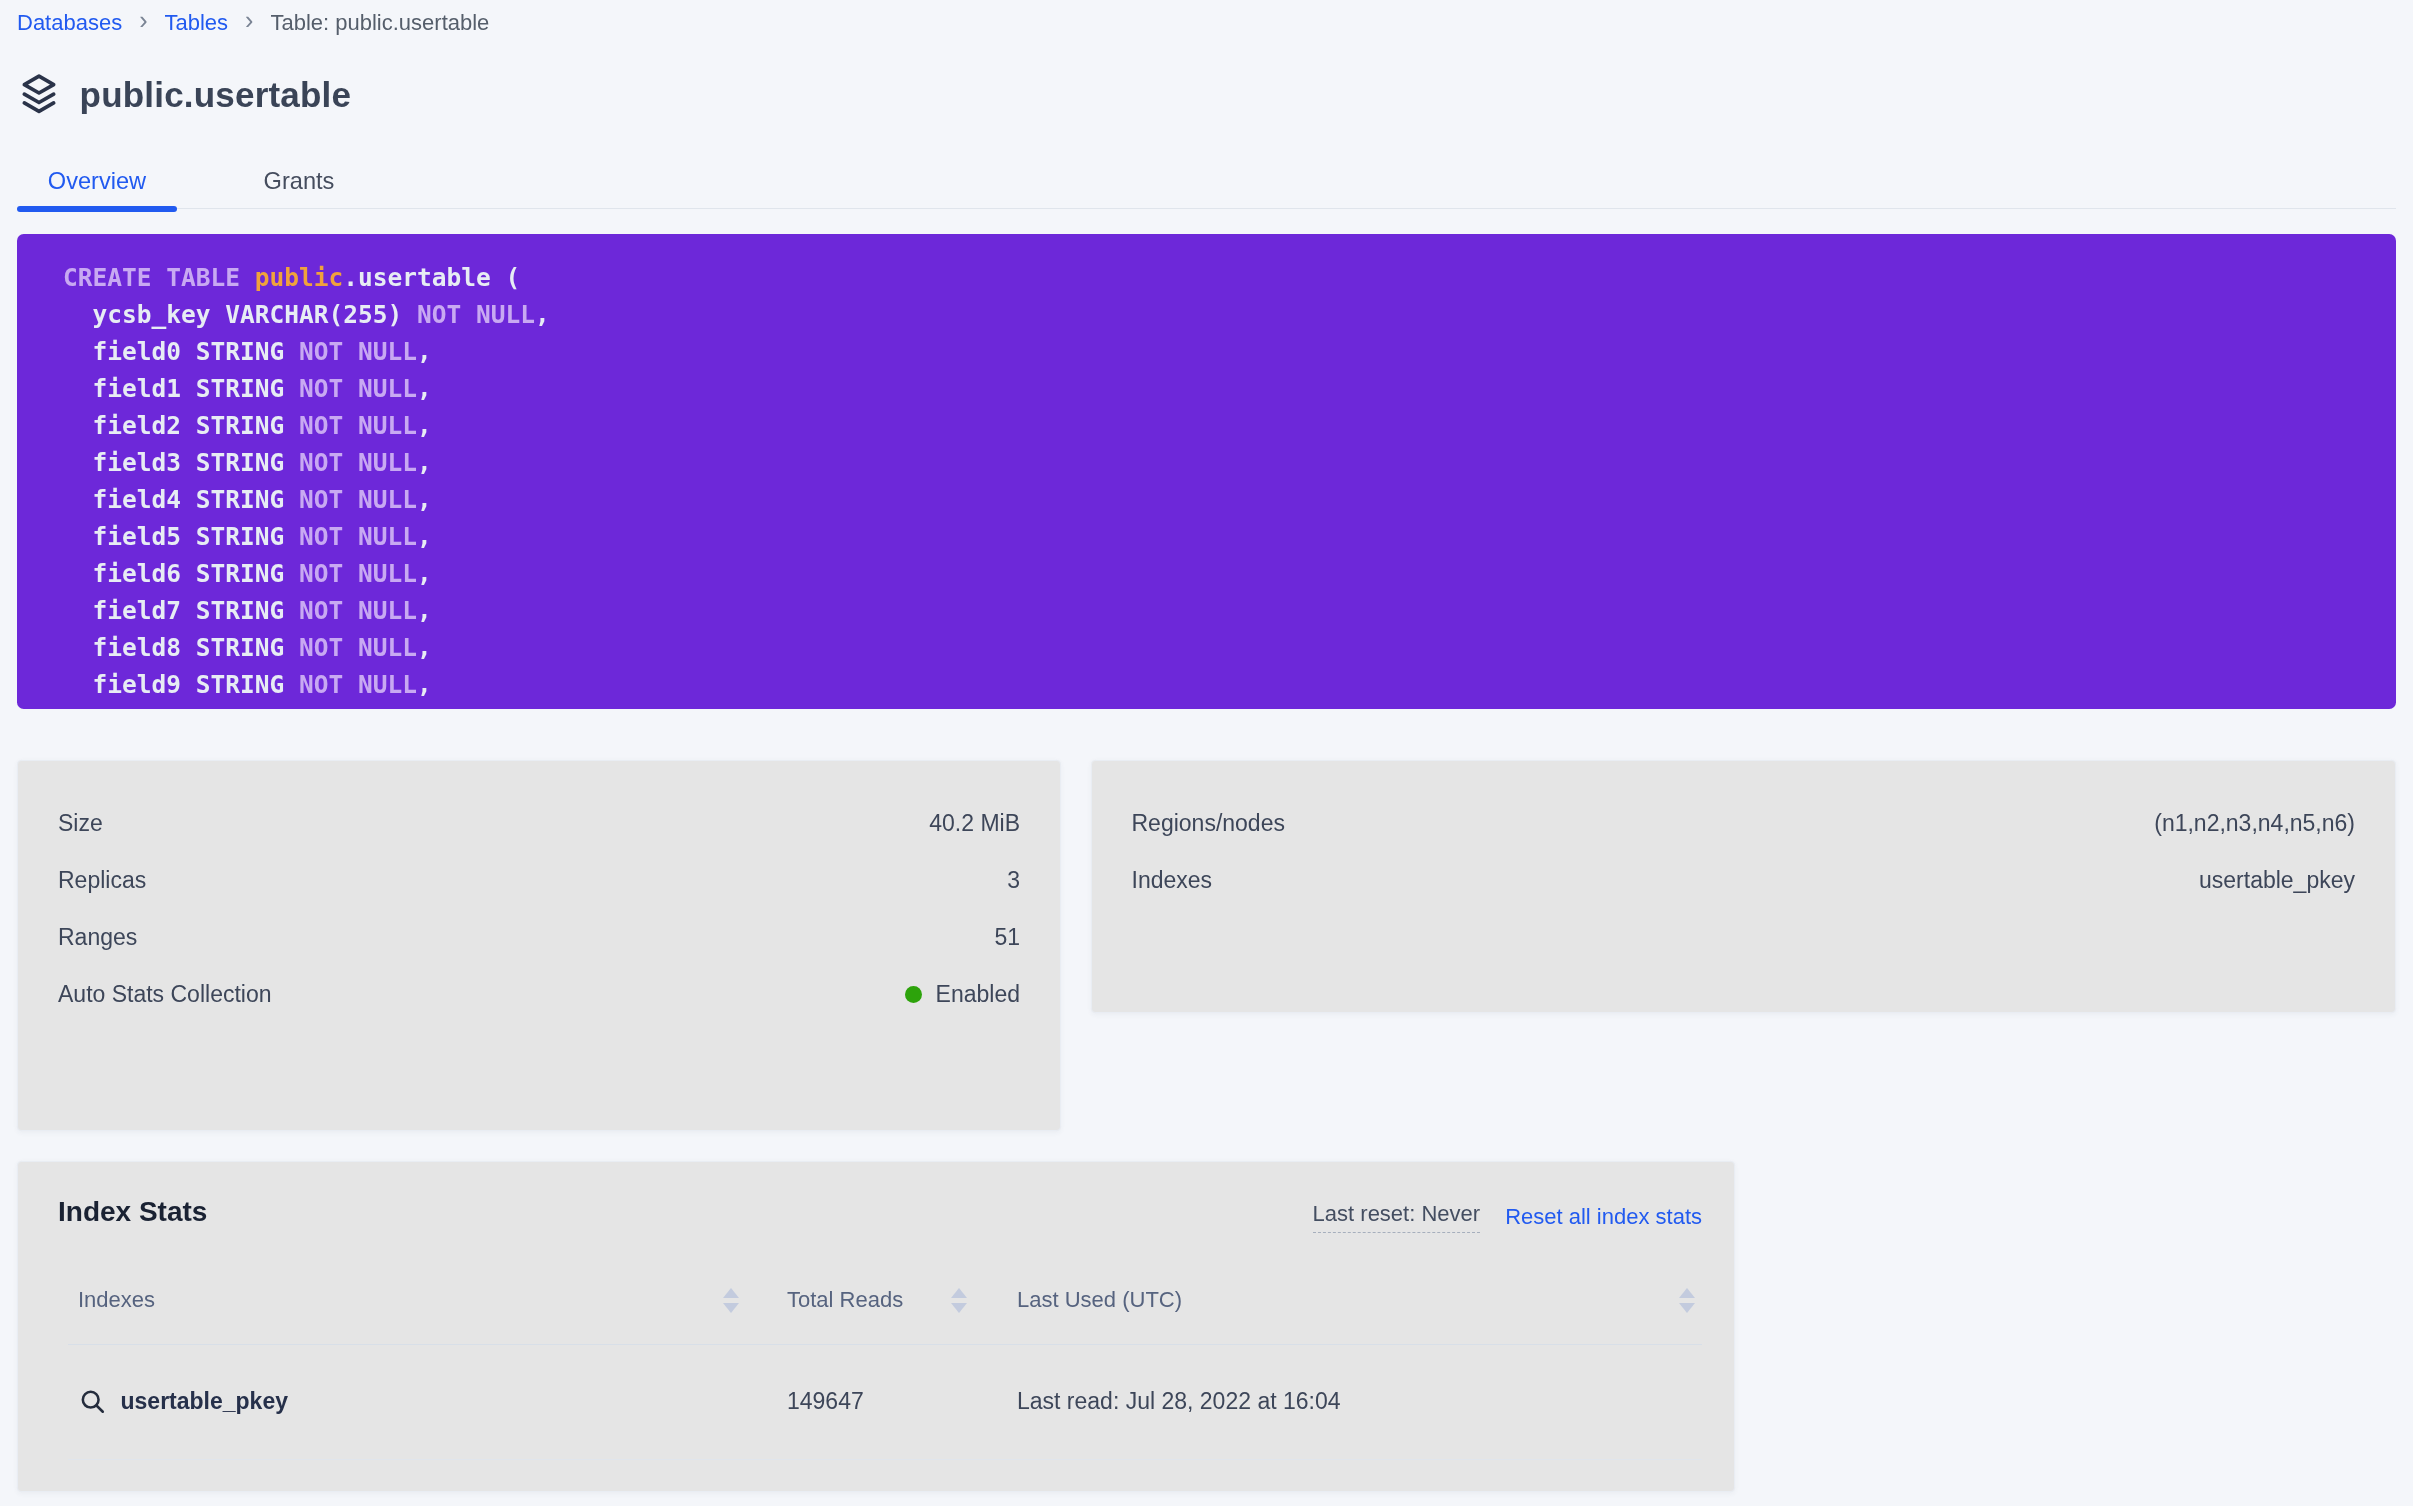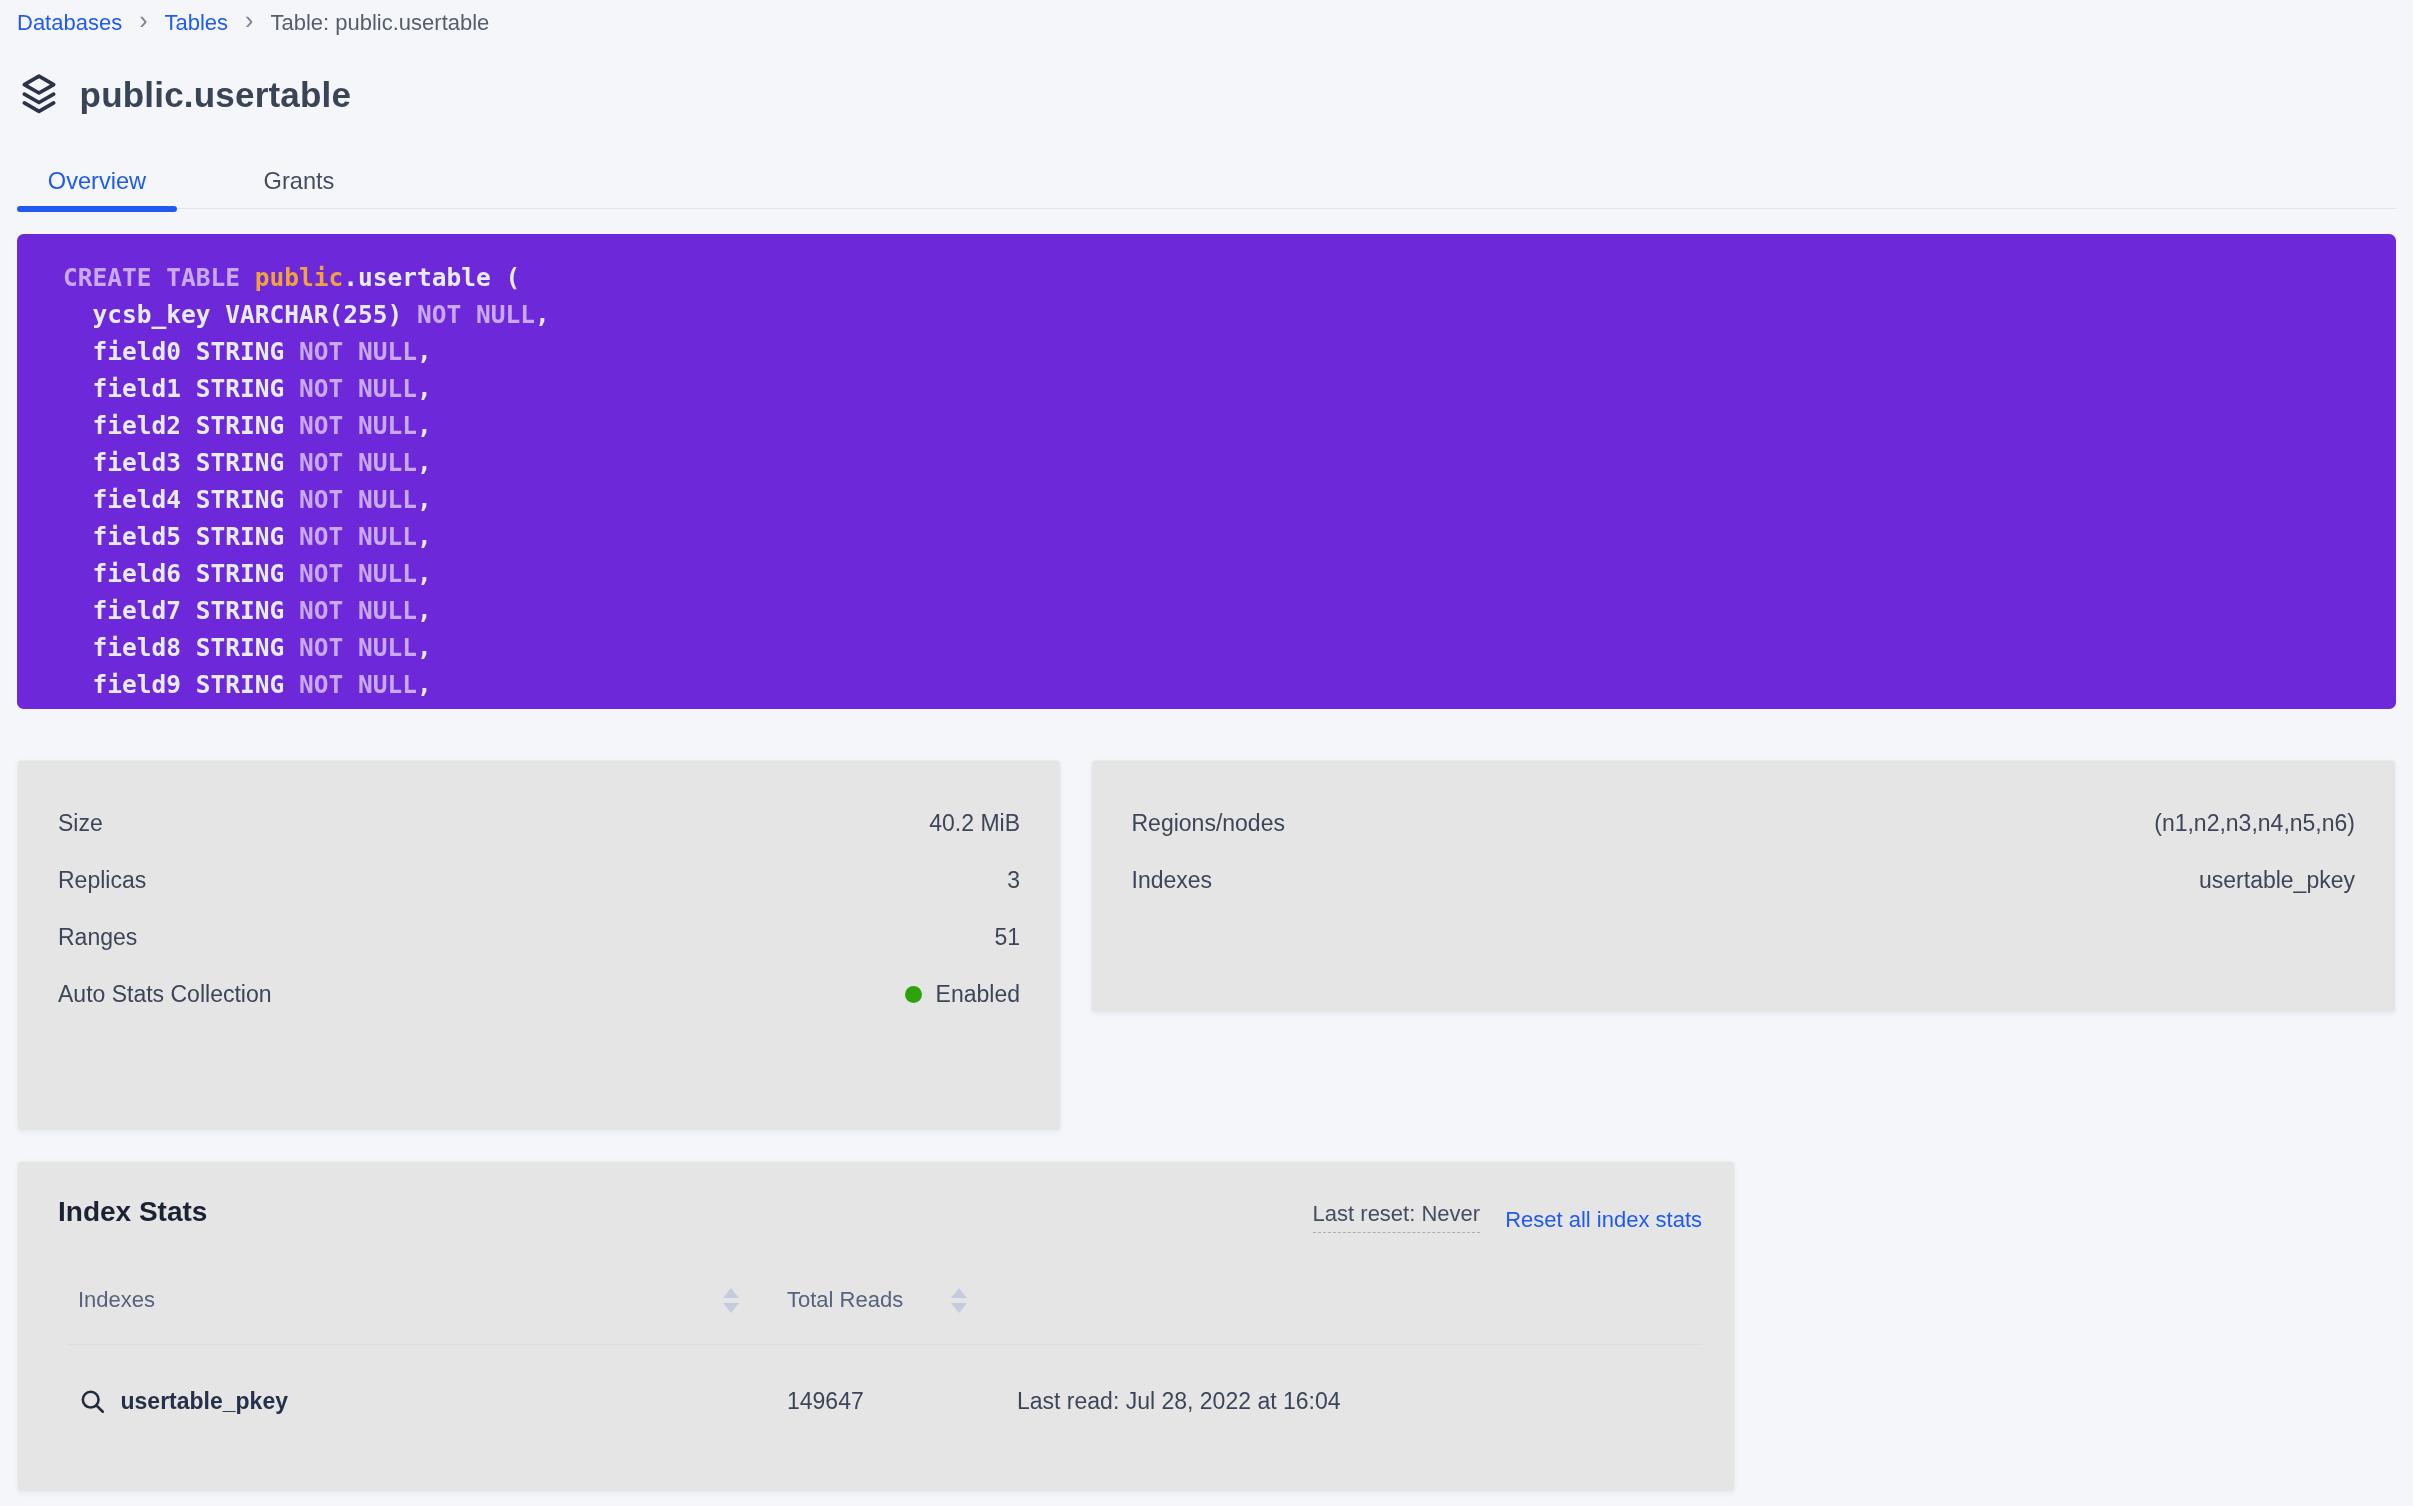--- a/index.html
+++ b/index.html
@@ -50,21 +50,21 @@
   .details-card.right { flex:1; height:253px; }
   .detail-row { height:57px; display:flex; align-items:center; justify-content:space-between; font-size:23px; }
   .detail-label { color:#3d4659; }
   .detail-value { color:#3d4659; display:flex; align-items:center; text-align:right; }
   .status-dot { width:17px; height:17px; border-radius:50%; background:#2da30b; margin-right:13.5px; display:none; }
 
   
   .index-card { margin-top:29.5px; width:1718px; height:331px; padding:34px 32px 0 40px; }
   .index-header { display:flex; align-items:baseline; }
   .index-header h2 { font-size:28px; font-weight:700; color:#1a2233; }
-  .index-header-right { margin-left:auto; display:flex; align-items:flex-end; gap:25px; }
+  .index-header-right { margin-left:auto; display:flex; align-items:center; gap:25px; }
   .last-reset { font-size:22px; color:#444e61; border-bottom:1.7px dashed #a6afbd; padding-bottom:5.9px; }
   .reset-link { font-size:22px; color:#215af0; text-decoration:none; cursor:pointer; }
 
   .stats-table { margin-left:10px; margin-top:23.6px; }
   .thead { display:flex; height:88px; align-items:center; border-bottom:1.7px solid #d8dfe8;
            color:#56637f; font-size:22px; }
   .th, .td { display:flex; align-items:center; }
   .th:nth-child(1), .td:nth-child(1) { width:691px; padding-left:10px; }
   .th:nth-child(2), .td:nth-child(2) { width:228px; padding-left:28px; }
   .th:nth-child(3), .td:nth-child(3) { flex:1; padding-left:30px; padding-right:6.7px; }
@@ -187,20 +187,27 @@
   </div>
 
   <div class="th">
     <span class="th-label">Total Reads</span>
     <span class="sort-arrows">
       <span class="up"></span>
       <span class="down"></span>
     </span>
   </div>
 
+  <div class="th">
+    <span class="th-label">Last Used (UTC)</span>
+    <span class="sort-arrows">
+      <span class="up"></span>
+      <span class="down"></span>
+    </span>
+  </div>
 </div>
       <div class="tbody">
   <div class="trow">
     <div class="td index-name-cell">
       <svg width="29" height="29" viewBox="0 0 24 24" fill="none" stroke="#242c3c" stroke-width="2.1" stroke-linecap="round">
         <circle cx="10.5" cy="10.5" r="6.5"></circle>
         <line x1="15.3" y1="15.3" x2="20.5" y2="20.5"></line>
       </svg>
       <span class="index-name-text">usertable_pkey</span>
     </div>

